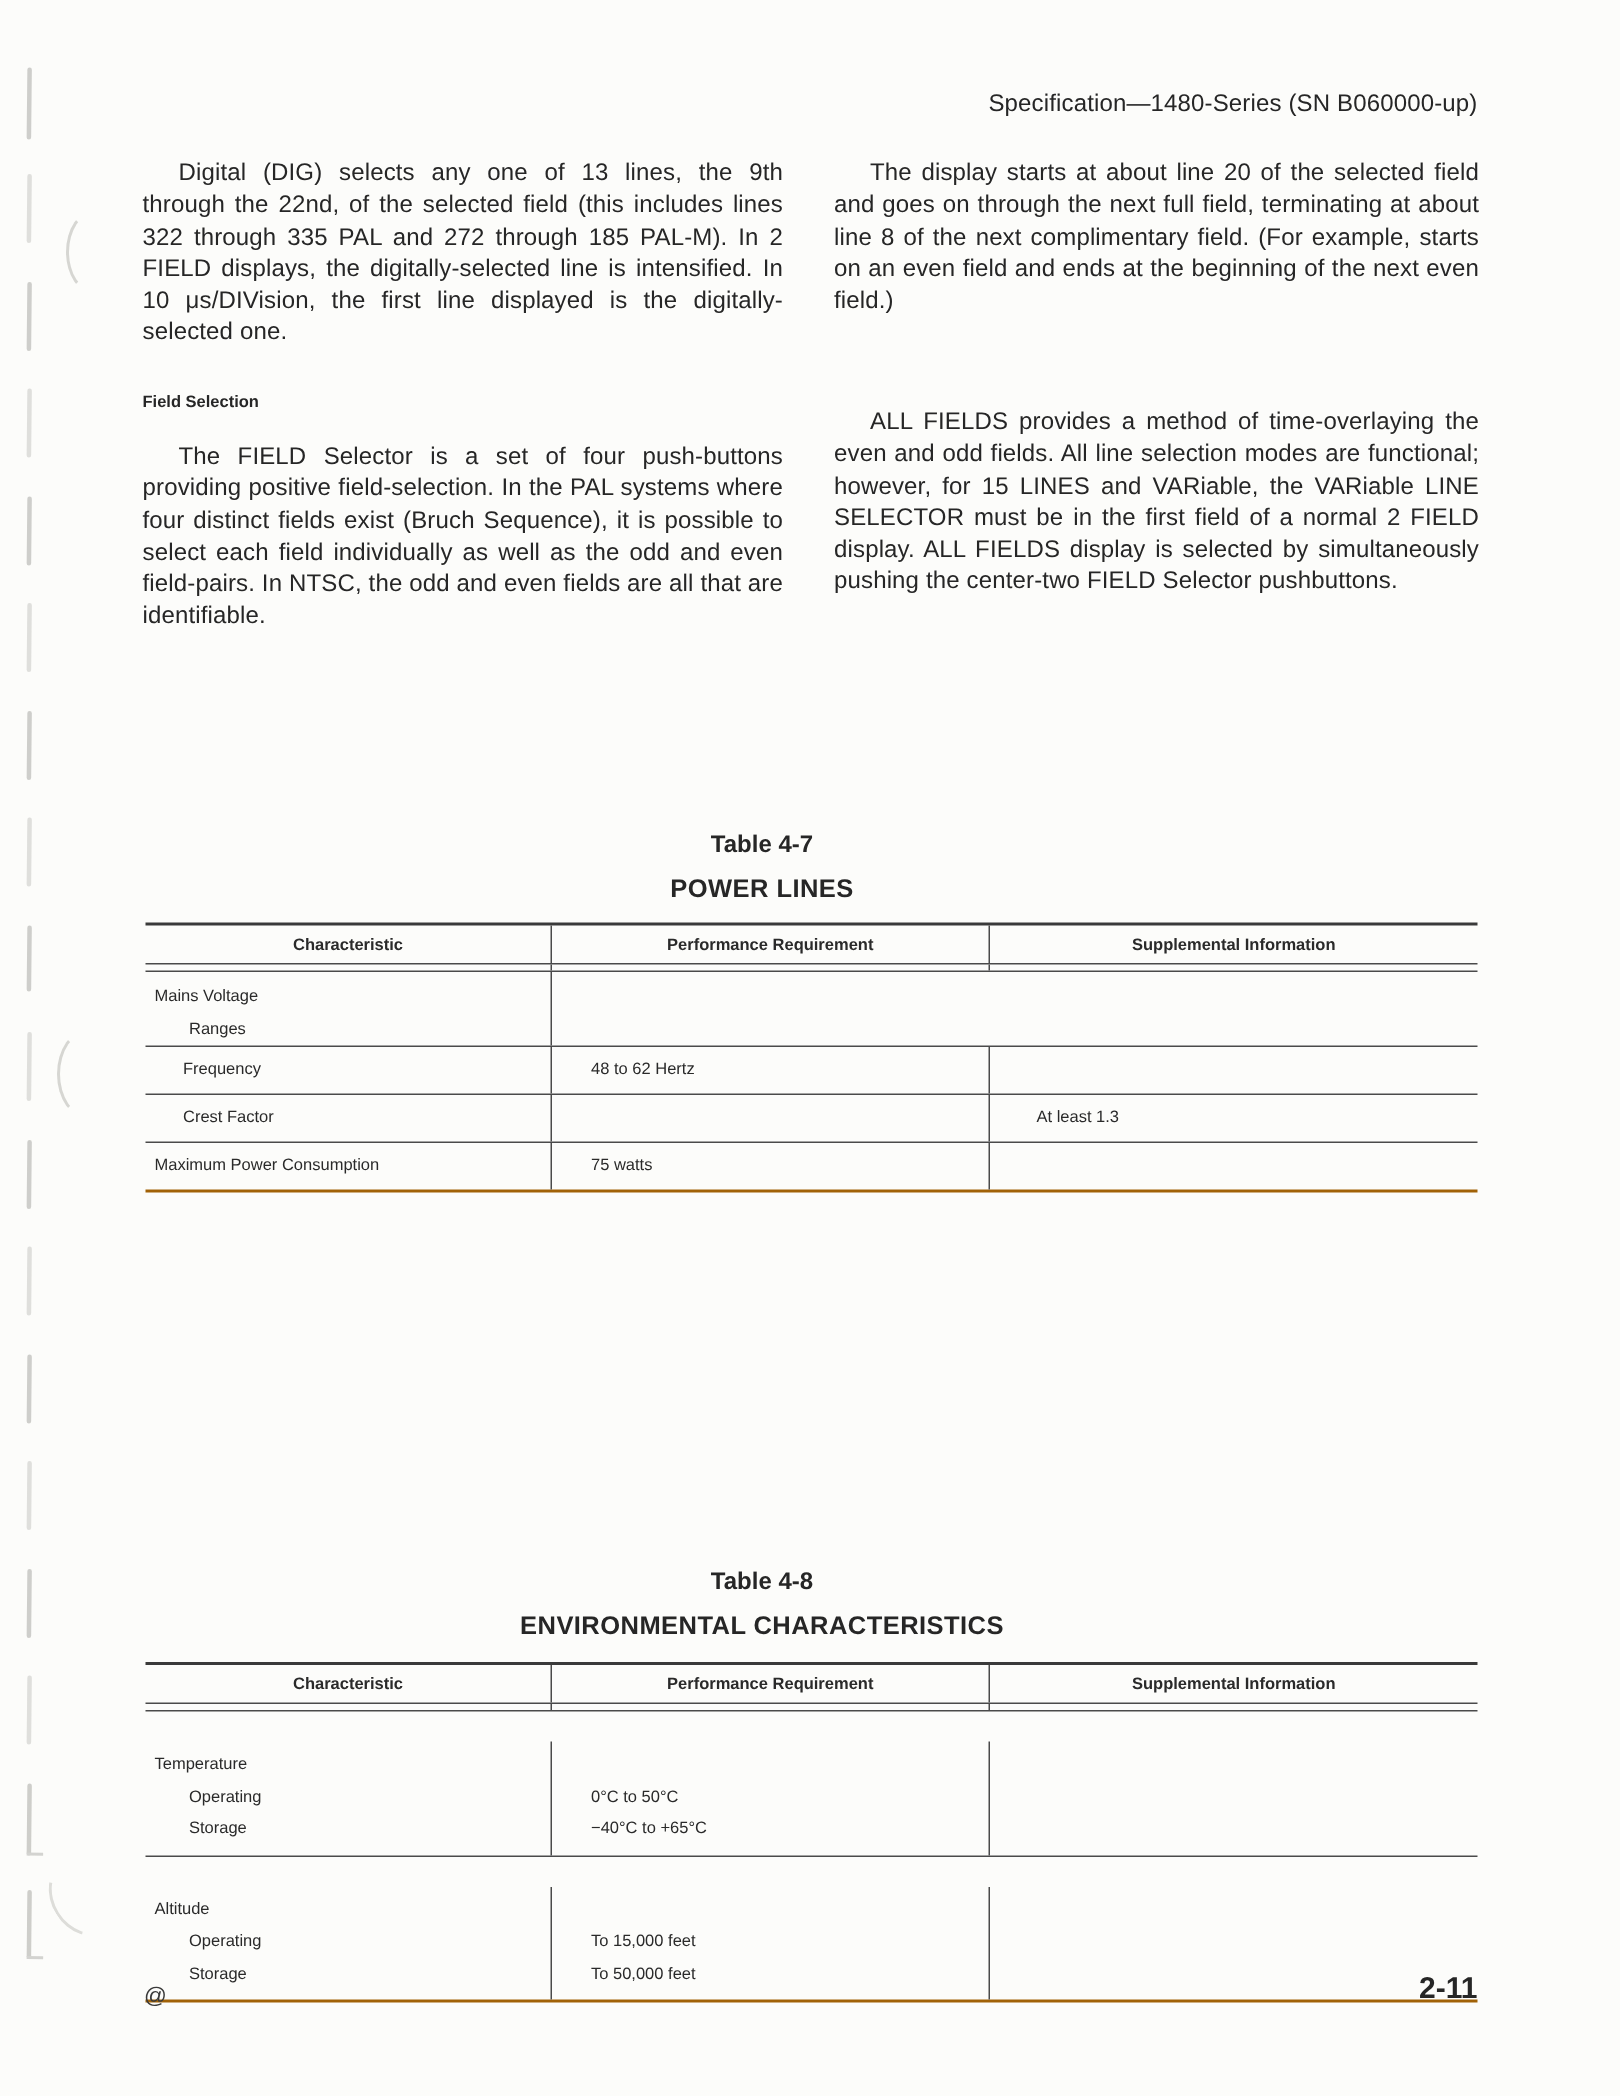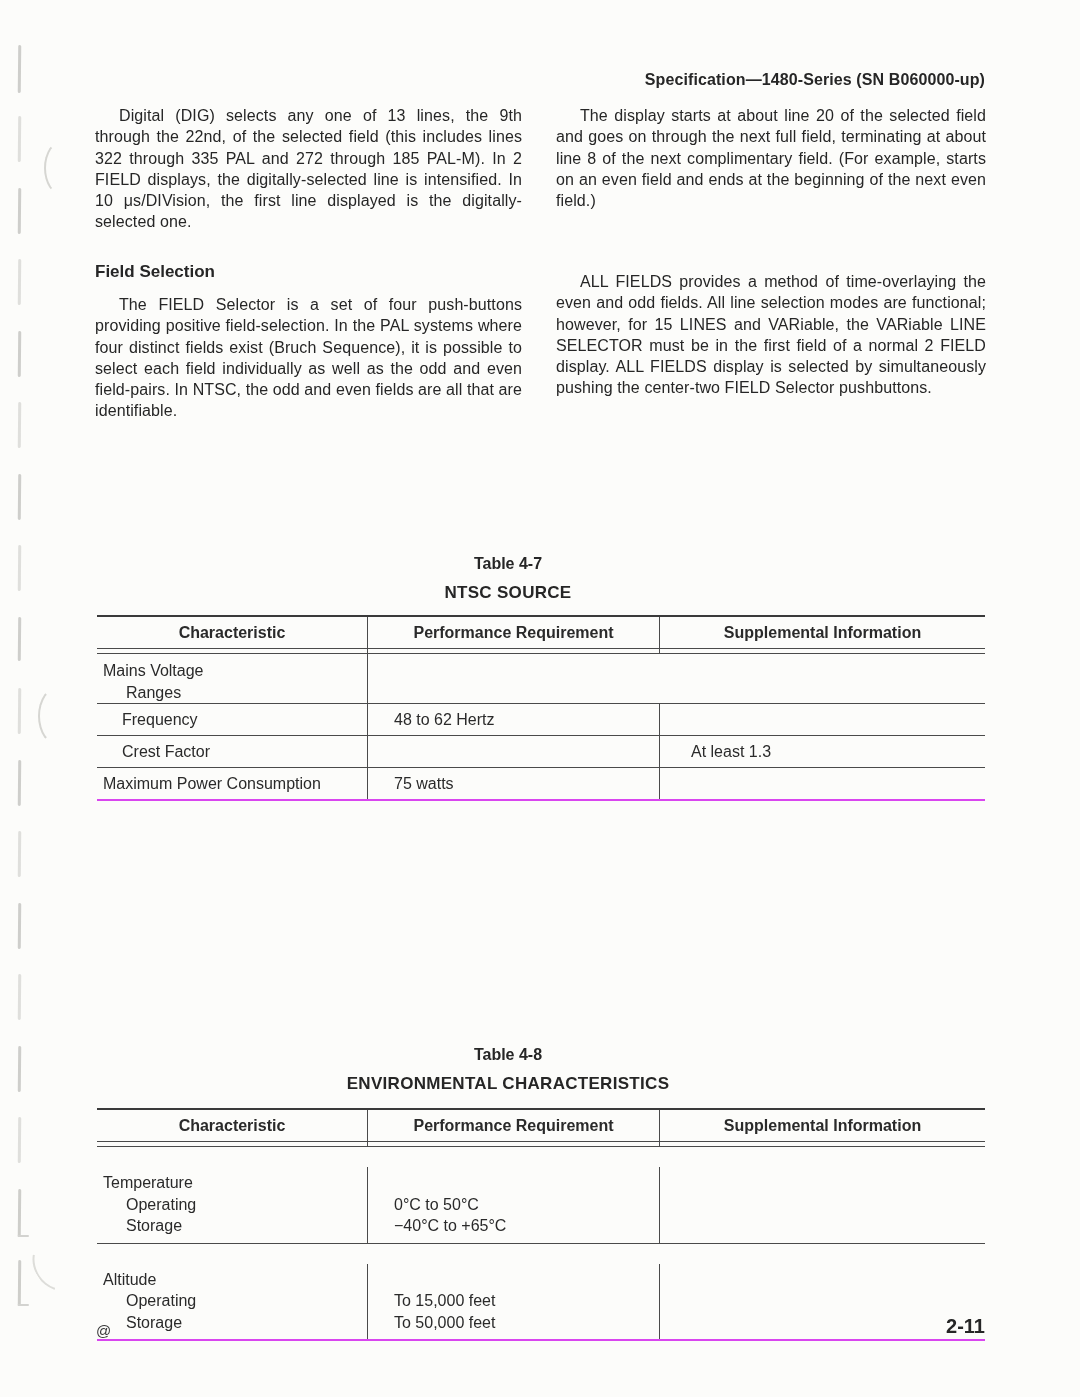--- a/index.html
+++ b/index.html
@@ -22,49 +22,49 @@
   .scan-arc {
     position:absolute; border:2px solid transparent; border-radius:50%;
     border-left-color:#d6d6d2;
   }
   .arc1 { left:44px; top:140px; width:34px; height:52px; }
   .arc2 { left:38px; top:686px; width:38px; height:56px; }
   .arc3 { left:34px; top:1236px; width:42px; height:52px; transform:rotate(-32deg); opacity:.8; }
 
   
   .doc-header {
-    position:absolute; top:71px; right:95px;
-    font-size:16px; font-weight:bold; letter-spacing:.1px;
+    position:absolute; top:61px; right:95px;
+    font-size:16px; font-weight:normal; letter-spacing:.1px;
   }
   .footer-mark { position:absolute; left:96px; top:1322px; font-size:15px; color:#3a3a3a; }
   .page-number { position:absolute; right:95px; top:1315px; font-size:20px; font-weight:600; }
 
   
   .para {
     position:absolute; margin:0; font-size:16px; line-height:21.3px;
     text-align:justify; text-indent:24px; letter-spacing:.1px;
   }
   .p-l1 { left:95px; top:105px; width:427px; }
   .p-r1 { left:556px; top:105px; width:430px; }
   .p-l2 { left:95px; top:294px; width:427px; }
   .p-r2 { left:556px; top:271px; width:430px; }
-  .sec-head { position:absolute; left:95px; top:262px; margin:0; font-size:17px; font-weight:bold; }
+  .sec-head { position:absolute; left:95px; top:262px; margin:0; font-size:11px; font-weight:bold; }
 
   
   .caption { position:absolute; left:0; width:1016px; text-align:center; }
   .cap47 { top:555px; }
   .cap48 { top:1046px; }
   .cap-num { font-size:16px; font-weight:bold; }
   .cap-title { font-size:17px; font-weight:bold; letter-spacing:.3px; margin-top:10px; }
 
   
   .dtable {
     position:absolute; left:97px; width:888px;
-    border-top:2.5px solid #3a3a3a; border-bottom:2px solid #d946ef;
-    font-size:16px; color:#2a2a2a;
+    border-top:2.5px solid #3a3a3a; border-bottom:2px solid #a16207;
+    font-size:11px; color:#2a2a2a;
   }
   .t47 { top:615px; }
   .t48 { top:1108px; }
   .t-row { display:grid; grid-template-columns:271px 292px 325px; border-bottom:1.6px solid #4a4a4a; }
   .t-row.last { border-bottom:none; }
   .c { position:relative; }
   .c1,.c2 { border-right:1.6px solid #4a4a4a; }
   .hc { font-weight:bold; text-align:center; padding:7px 4px 6px 4px; }
   .t-row.spacer > .c { height:4px; }
   .lblline { padding-left:6px; line-height:21.5px; }
@@ -118,21 +118,21 @@
   <div class="doc-header">Specification—1480-Series (SN B060000-up)</div>
 
   <p class="para p-l1">Digital (DIG) selects any one of 13 lines, the 9th through the 22nd, of the selected field (this includes lines 322 through 335 PAL and 272 through 185 PAL-M). In 2 FIELD displays, the digitally-selected line is intensified. In 10 μs/DIVision, the first line displayed is the digitally-selected one.</p>
   <p class="para p-r1">The display starts at about line 20 of the selected field and goes on through the next full field, terminating at about line 8 of the next complimentary field. (For example, starts on an even field and ends at the beginning of the next even field.)</p>
   <h3 class="sec-head">Field Selection</h3>
   <p class="para p-l2">The FIELD Selector is a set of four push-buttons providing positive field-selection. In the PAL systems where four distinct fields exist (Bruch Sequence), it is possible to select each field individually as well as the odd and even field-pairs. In NTSC, the odd and even fields are all that are identifiable.</p>
   <p class="para p-r2">ALL FIELDS provides a method of time-overlaying the even and odd fields. All line selection modes are functional; however, for 15 LINES and VARiable, the VARiable LINE SELECTOR must be in the first field of a normal 2 FIELD display. ALL FIELDS display is selected by simultaneously pushing the center-two FIELD Selector pushbuttons.</p>
 
   <div class="caption cap47">
     <div class="cap-num">Table 4-7</div>
-    <div class="cap-title">NTSC SOURCE</div>
+    <div class="cap-title">POWER LINES</div>
   </div>
 
   <div class="dtable t47">
     <div class="t-row head">
       <div class="c c1 hc">Characteristic</div>
       <div class="c c2 hc">Performance Requirement</div>
       <div class="c c3 hc">Supplemental Information</div>
     </div>
     <div class="t-row spacer">
       <div class="c c1"></div>

